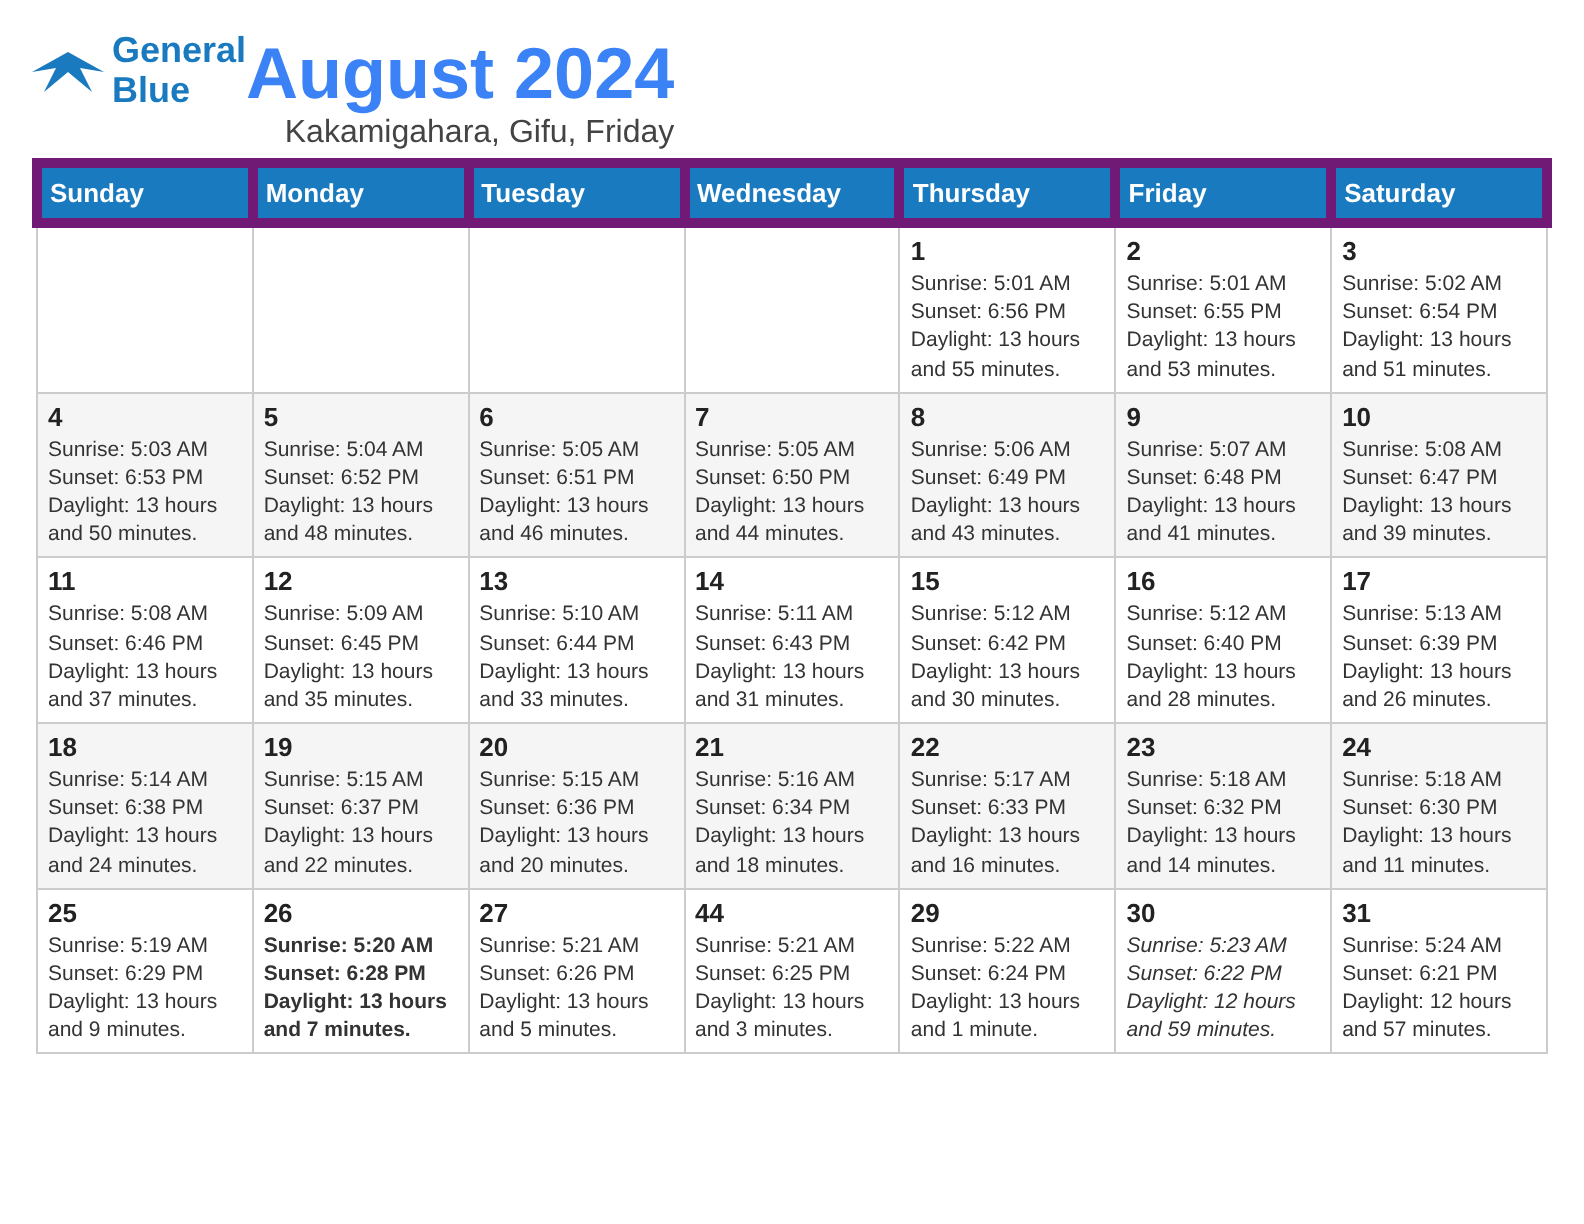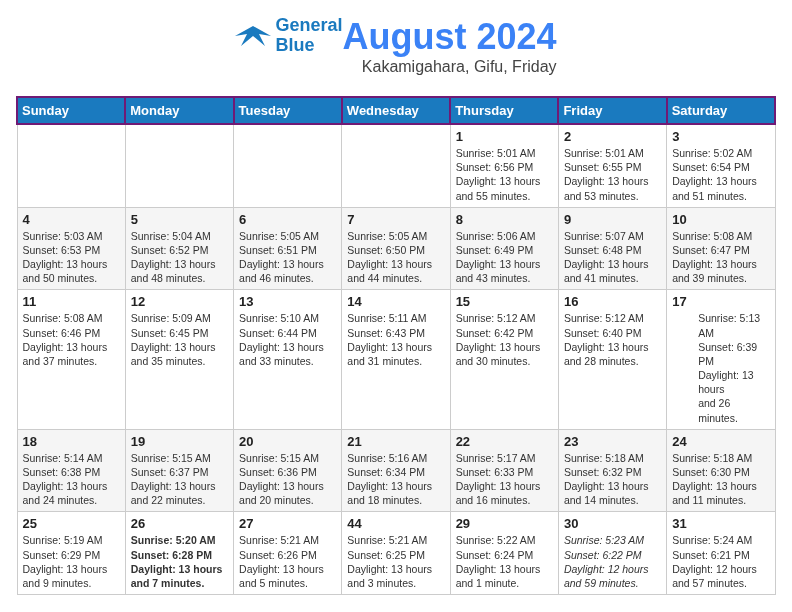--- a/index.html
+++ b/index.html
@@ -5,23 +5,23 @@
     * { box-sizing: border-box; margin: 0; padding: 0; }
     body {
       font-family: Arial, sans-serif;
       background: #fff;
       width: 792px;
       min-height: 612px;
       padding: 16px;
     }
     .header {
       display: flex;
-      justify-content: center;
+      justify-content: flex-start;
       align-items: flex-start;
-      margin-bottom: 20px;
+      margin-bottom: 3px;
     }
     .logo {
       display: flex;
       align-items: center;
       gap: 4px;
     }
     .logo-text {
       font-size: 18px;
       font-weight: bold;
       color: #1a1a1a;
@@ -51,21 +51,21 @@
       border-collapse: collapse;
       font-size: 11px;
     }
     .calendar thead tr th {
       background-color: #1a7abf;
       color: #fff;
       padding: 5px 4px;
       text-align: left;
       font-size: 13px;
       font-weight: bold;
-      border: 2px solid #701a75;
+      border: 5px solid #701a75;
     }
     .calendar tbody tr td {
       border: 1px solid #ccc;
       vertical-align: top;
       padding: 4px 5px;
       width: 108px;
       min-height: 70px;
       background: #fff;
     }
     .calendar tbody tr:nth-child(even) td {
@@ -235,21 +235,21 @@
         </td>
         <td>
           <span class="day-number">16</span>
           <div class="day-info" style="white-space: pre-line;">Sunrise: 5:12 AM
 Sunset: 6:40 PM
 Daylight: 13 hours
 and 28 minutes.</div>
         </td>
         <td>
           <span class="day-number">17</span>
-          <div class="day-info" style="white-space: pre-line; margin-left: 26px;">Sunrise: 5:13 AM
+          <div class="day-info" style="white-space: pre-line;">Sunrise: 5:13 AM
 Sunset: 6:39 PM
 Daylight: 13 hours
 and 26 minutes.</div>
         </td>
       </tr>
       <tr>
         <td>
           <span class="day-number">18</span>
           <div class="day-info" style="white-space: pre-line;">Sunrise: 5:14 AM
 Sunset: 6:38 PM

